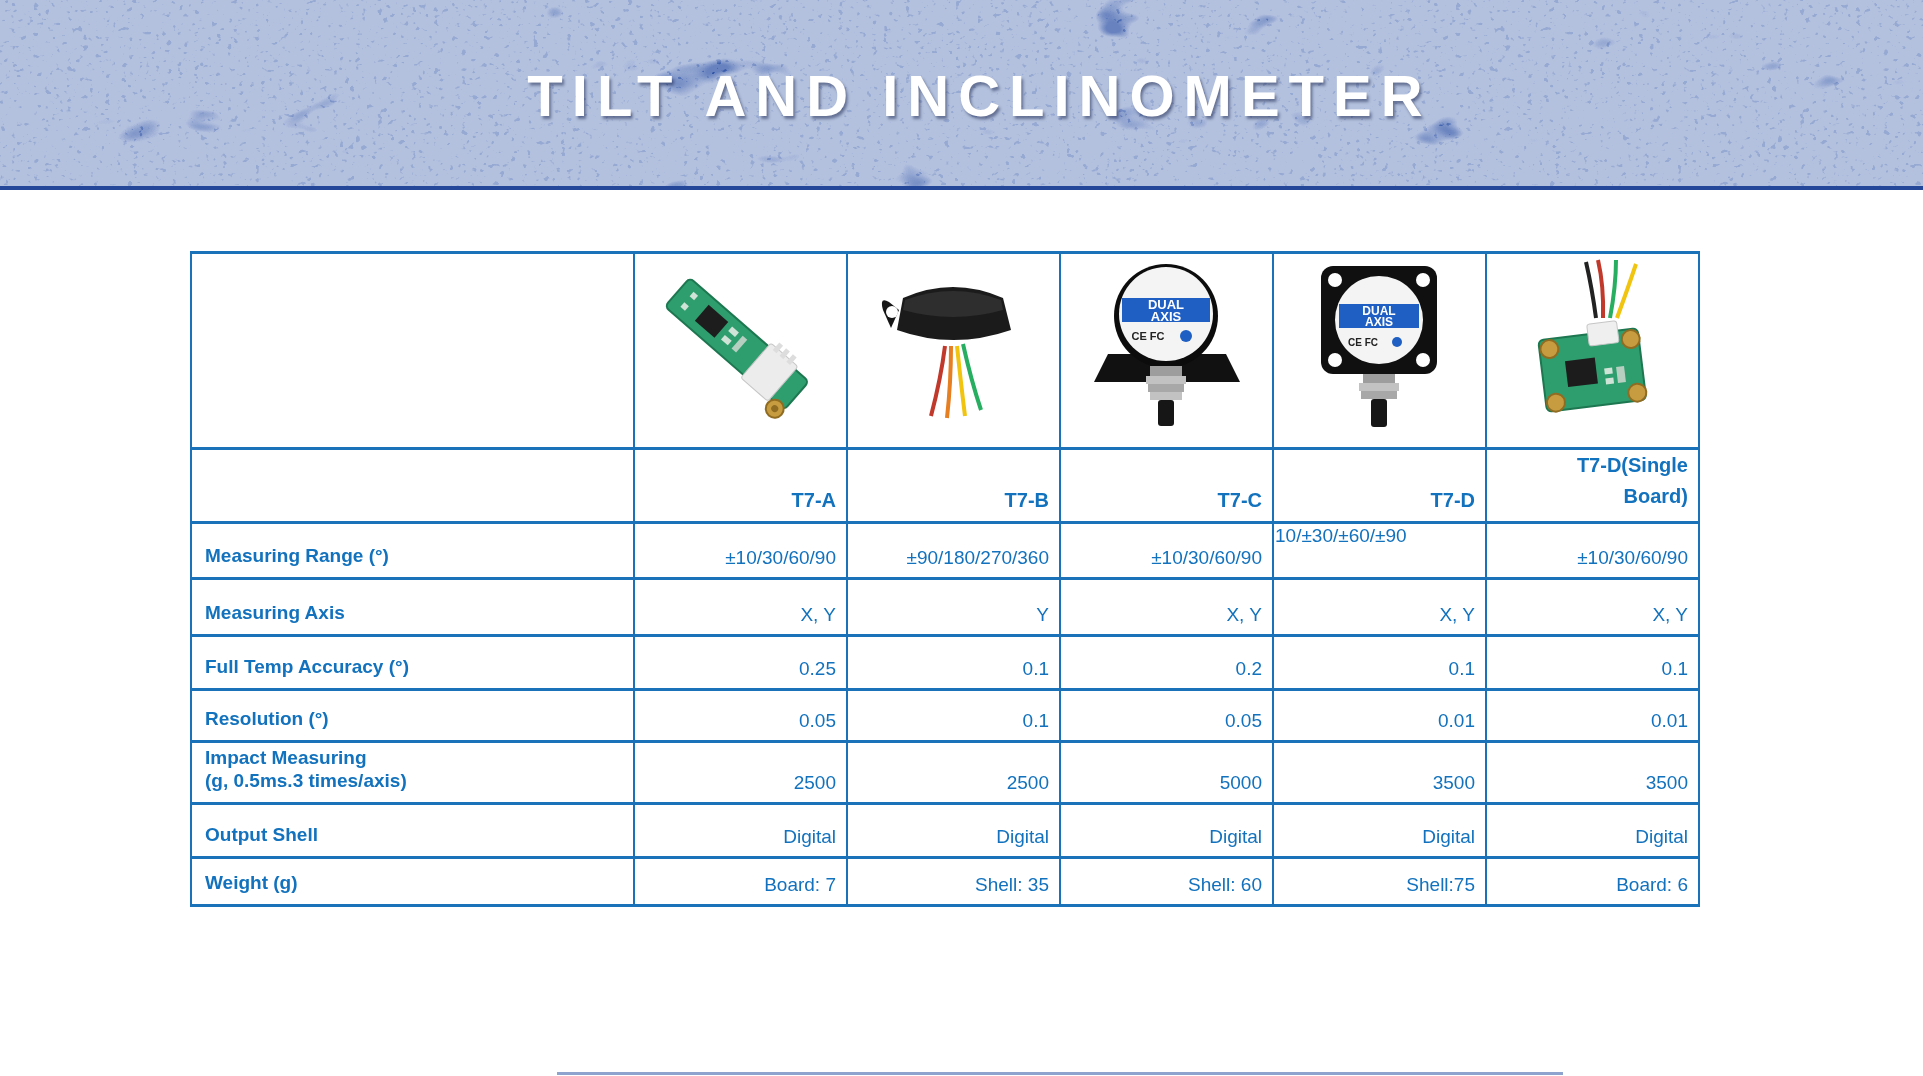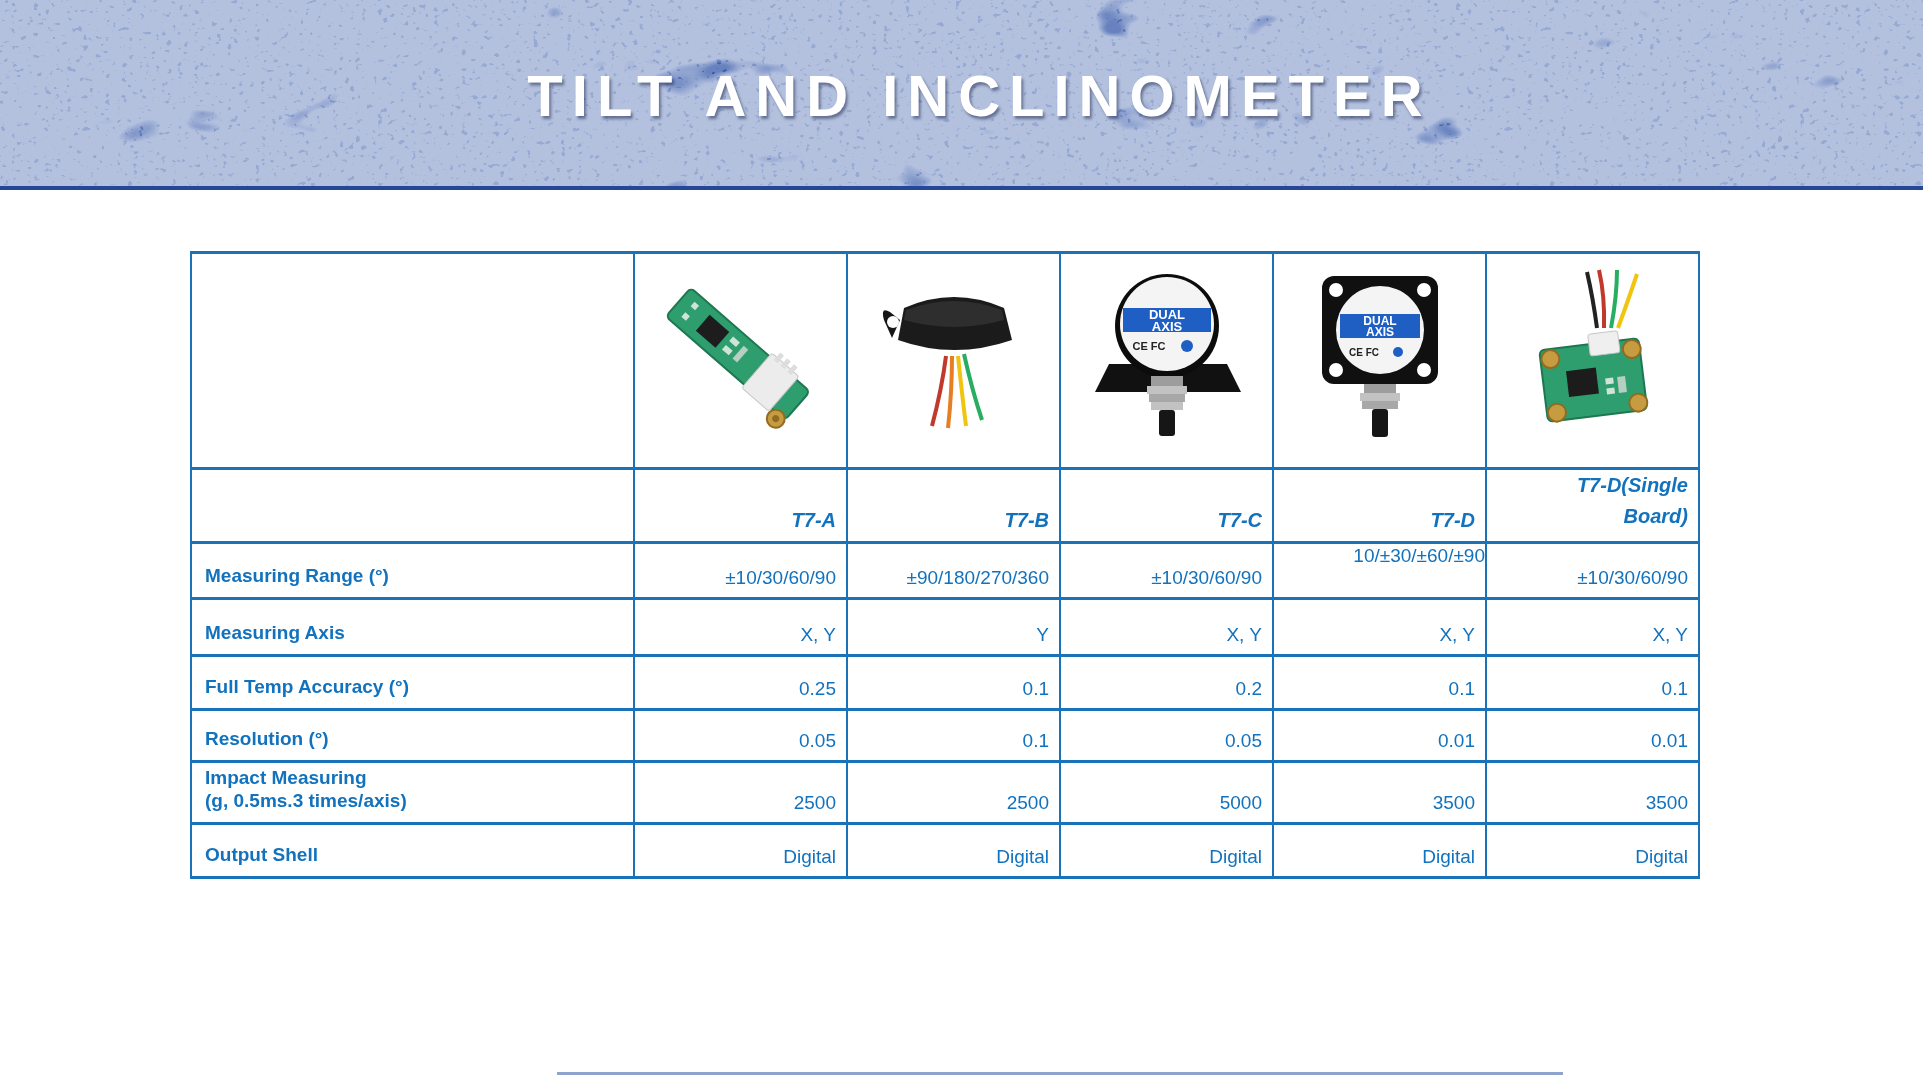--- a/index.html
+++ b/index.html
@@ -14,24 +14,24 @@
                   display:flex; align-items:center; justify-content:center;
                   color:#ffffff; font-size:58px; font-weight:bold; letter-spacing:9px;
                   text-shadow:2px 3px 3px rgba(8,18,60,.45); white-space:nowrap;padding-left:36px; }
 
   
   .spec-table { position:absolute; left:190px; top:251px; border-collapse:collapse;
                 table-layout:fixed; width:1508px; color:#1272bd; font-size:19px; }
   .spec-table td { border:2px solid #1a72b8; border-top-width:3px; border-bottom-width:3px;
                    vertical-align:bottom; text-align:right; padding:0 10px 8px 0;
                    overflow:hidden; }
-  .spec-table tr.row-images td { vertical-align:middle; text-align:center; padding:14px; }
-  .spec-table tr.row-names td { font-weight:bold; font-size:20px; padding-bottom:9px;font-style:italic; }
+  .spec-table tr.row-images td { vertical-align:middle; text-align:center; padding:4px; }
+  .spec-table tr.row-names td { font-weight:bold; font-size:20px; padding-bottom:9px; }
   td.label-cell { text-align:left; font-weight:bold; padding:0 4px 10px 13px; line-height:1.18;margin-left:8px; }
-  td.topleft { vertical-align:top; text-align:right; padding:1px 0 0 1px; }
+  td.topleft { vertical-align:top; text-align:left; padding:1px 0 0 1px; }
   .lbl-line { display:block; }
   .name-wrap { display:inline-block; max-width:150px; line-height:1.55; }
   .imgbox { display:inline-block; }
 
   .bottom-line { position:absolute; left:557px; bottom:1px; width:1006px; height:3px;
                  background:#8fa3cf; }
 </style>
 </head>
 <body>
 
@@ -228,16 +228,24 @@
   <tr style="height:54px">
     <td class="label-cell"><span>Output Shell</span></td>
     <td><span>Digital</span></td>
     <td><span>Digital</span></td>
     <td><span>Digital</span></td>
     <td><span>Digital</span></td>
     <td><span>Digital</span></td>
   </tr>
 
 
+  <tr style="height:48px">
+    <td class="label-cell"><span>Weight (g)</span></td>
+    <td><span>Board: 7</span></td>
+    <td><span>Shell: 35</span></td>
+    <td><span>Shell: 60</span></td>
+    <td><span>Shell:75</span></td>
+    <td><span>Board: 6</span></td>
+  </tr>
 </tbody>
   </table>
 
 <div class="bottom-line"></div>
 
 </body></html>

